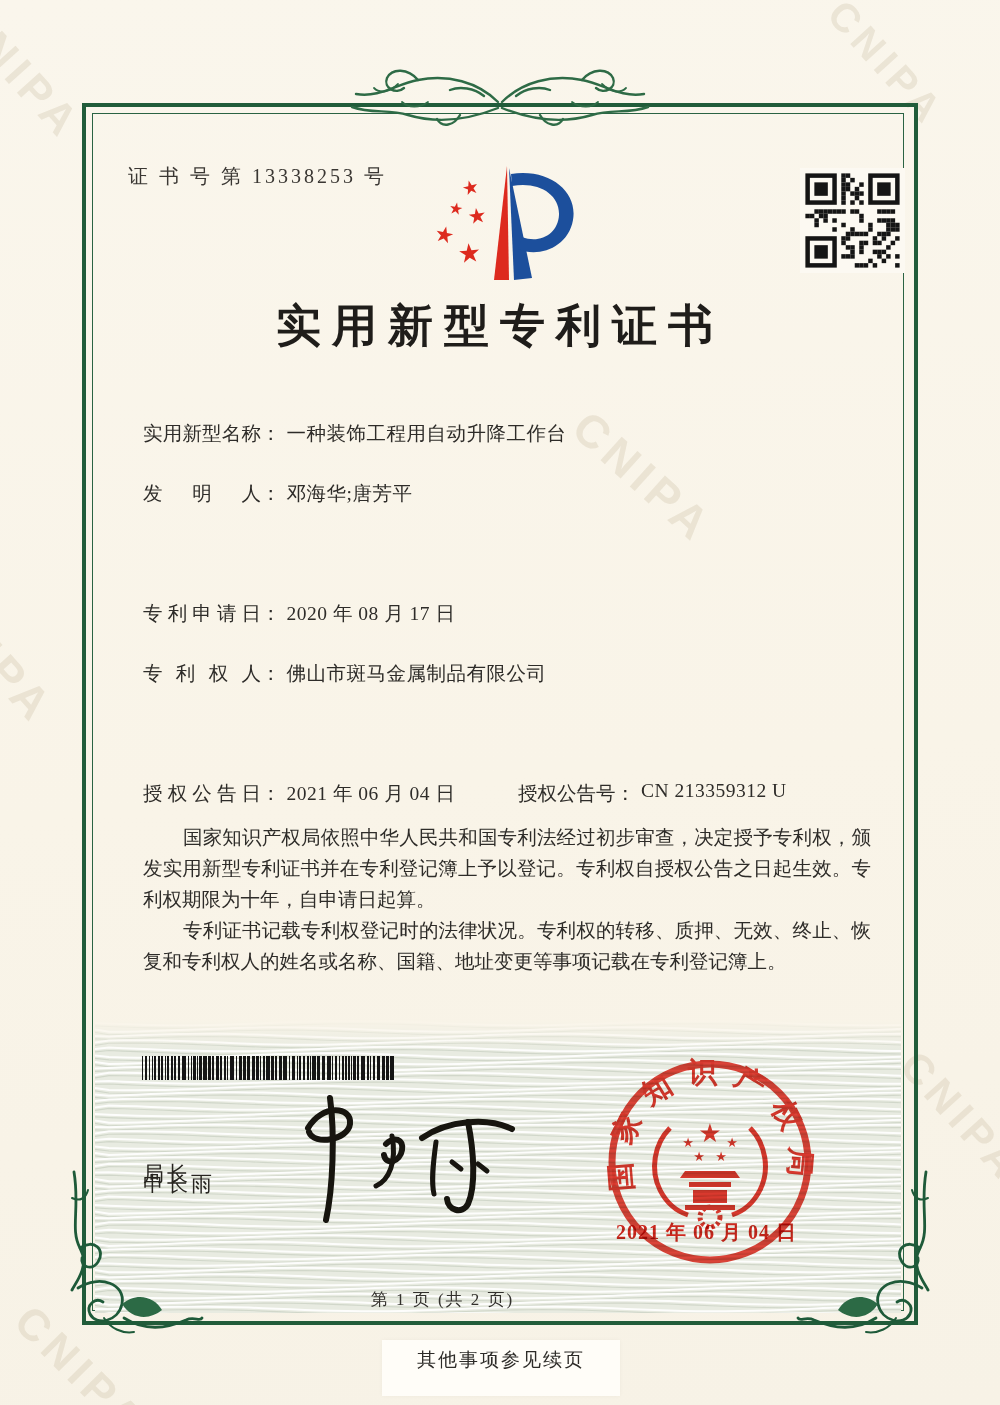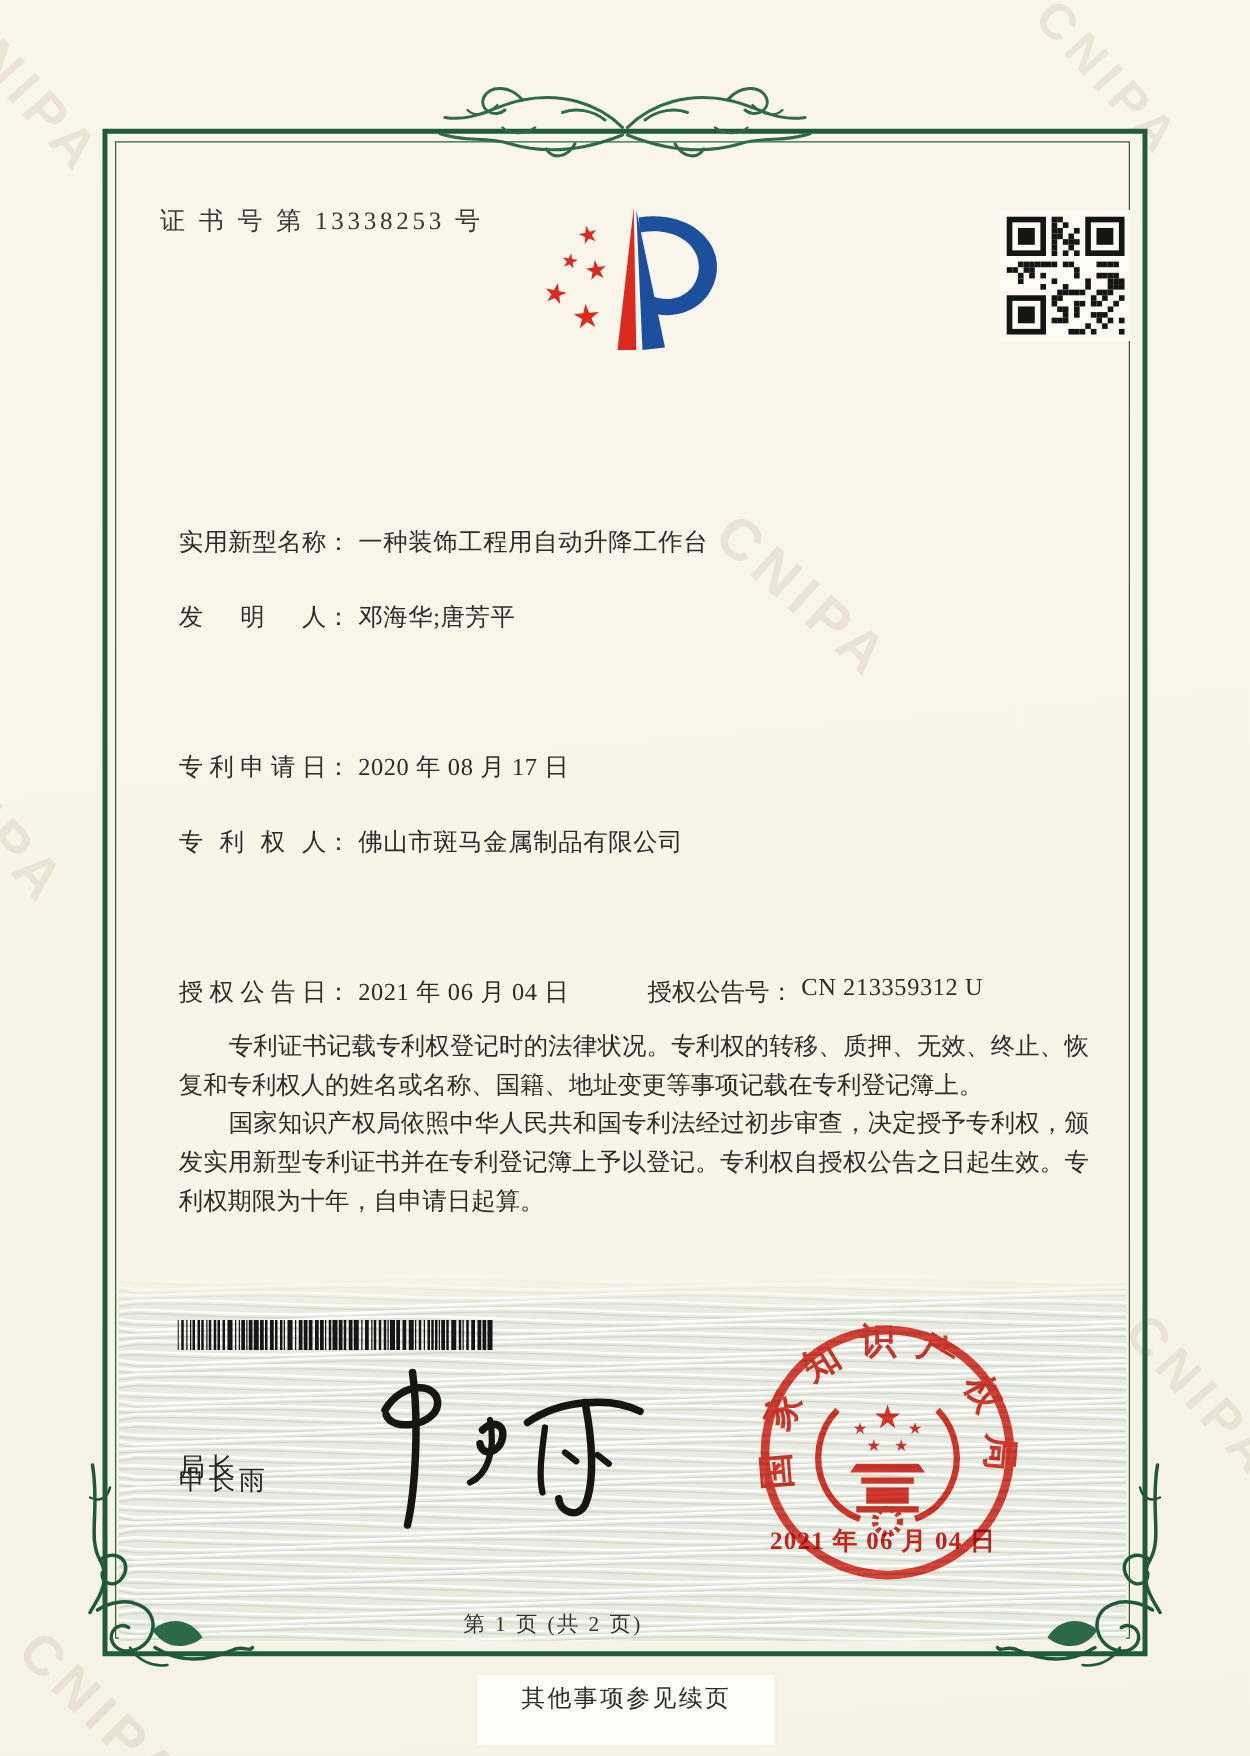--- a/index.html
+++ b/index.html
@@ -305,20 +305,21 @@
       <rect x="5" y="5" width="25" height="25" fill="#fcf9f2"></rect>
       <rect x="10" y="10" width="15" height="15" fill="#151515"></rect>
       <rect x="70" y="0" width="35" height="35" fill="#151515"></rect>
       <rect x="75" y="5" width="25" height="25" fill="#fcf9f2"></rect>
       <rect x="80" y="10" width="15" height="15" fill="#151515"></rect>
       <rect x="0" y="70" width="35" height="35" fill="#151515"></rect>
       <rect x="5" y="75" width="25" height="25" fill="#fcf9f2"></rect>
       <rect x="10" y="80" width="15" height="15" fill="#151515"></rect>
     </svg>
 
+  <div class="title">实用新型专利证书</div>
 
   <div class="frow" style="top:480px;">
     <span class="flabel">发明人</span><span class="fcolon">：</span><span class="fvalue">邓海华;唐芳平</span>
   </div>
   <div class="frow" style="top:420px;">
     <span class="flabel">实用新型名称</span><span class="fcolon">：</span><span class="fvalue">一种装饰工程用自动升降工作台</span>
   </div>
   <div class="frow" style="top:600px;">
     <span class="flabel">专利申请日</span><span class="fcolon">：</span><span class="fvalue">2020 年 08 月 17 日</span>
   </div>
@@ -326,22 +327,22 @@
     <span class="flabel">专利权人</span><span class="fcolon">：</span><span class="fvalue">佛山市斑马金属制品有限公司</span>
   </div>
   <div class="frow" style="top:780px;">
     <span class="flabel">授权公告日</span><span class="fcolon">：</span><span class="fvalue">2021 年 06 月 04 日</span>
     <span class="grant-no">
       <span class="flabel" style="width:auto;">授权公告号</span><span class="fcolon">：</span><span class="fvalue">CN 213359312 U</span>
     </span>
   </div>
 
   <div class="paras">
+    <p>国家知识产权局依照中华人民共和国专利法经过初步审查，决定授予专利权，颁发实用新型专利证书并在专利登记簿上予以登记。专利权自授权公告之日起生效。专利权期限为十年，自申请日起算。</p>
     <p>专利证书记载专利权登记时的法律状况。专利权的转移、质押、无效、终止、恢复和专利权人的姓名或名称、国籍、地址变更等事项记载在专利登记簿上。</p>
-    <p>国家知识产权局依照中华人民共和国专利法经过初步审查，决定授予专利权，颁发实用新型专利证书并在专利登记簿上予以登记。专利权自授权公告之日起生效。专利权期限为十年，自申请日起算。</p>
   </div>
 
   <svg id="bcSvg" class="deco" style="left:142px;top:1056px;" width="256" height="24" viewBox="0 0 256 24">
       <rect x="0" y="0" width="1" height="24" fill="#151515"></rect>
       <rect x="3" y="0" width="2" height="24" fill="#151515"></rect>
       <rect x="7" y="0" width="1" height="24" fill="#151515"></rect>
       <rect x="10" y="0" width="1" height="24" fill="#151515"></rect>
       <rect x="12" y="0" width="2" height="24" fill="#151515"></rect>
       <rect x="16" y="0" width="2" height="24" fill="#151515"></rect>
       <rect x="19" y="0" width="2" height="24" fill="#151515"></rect>

